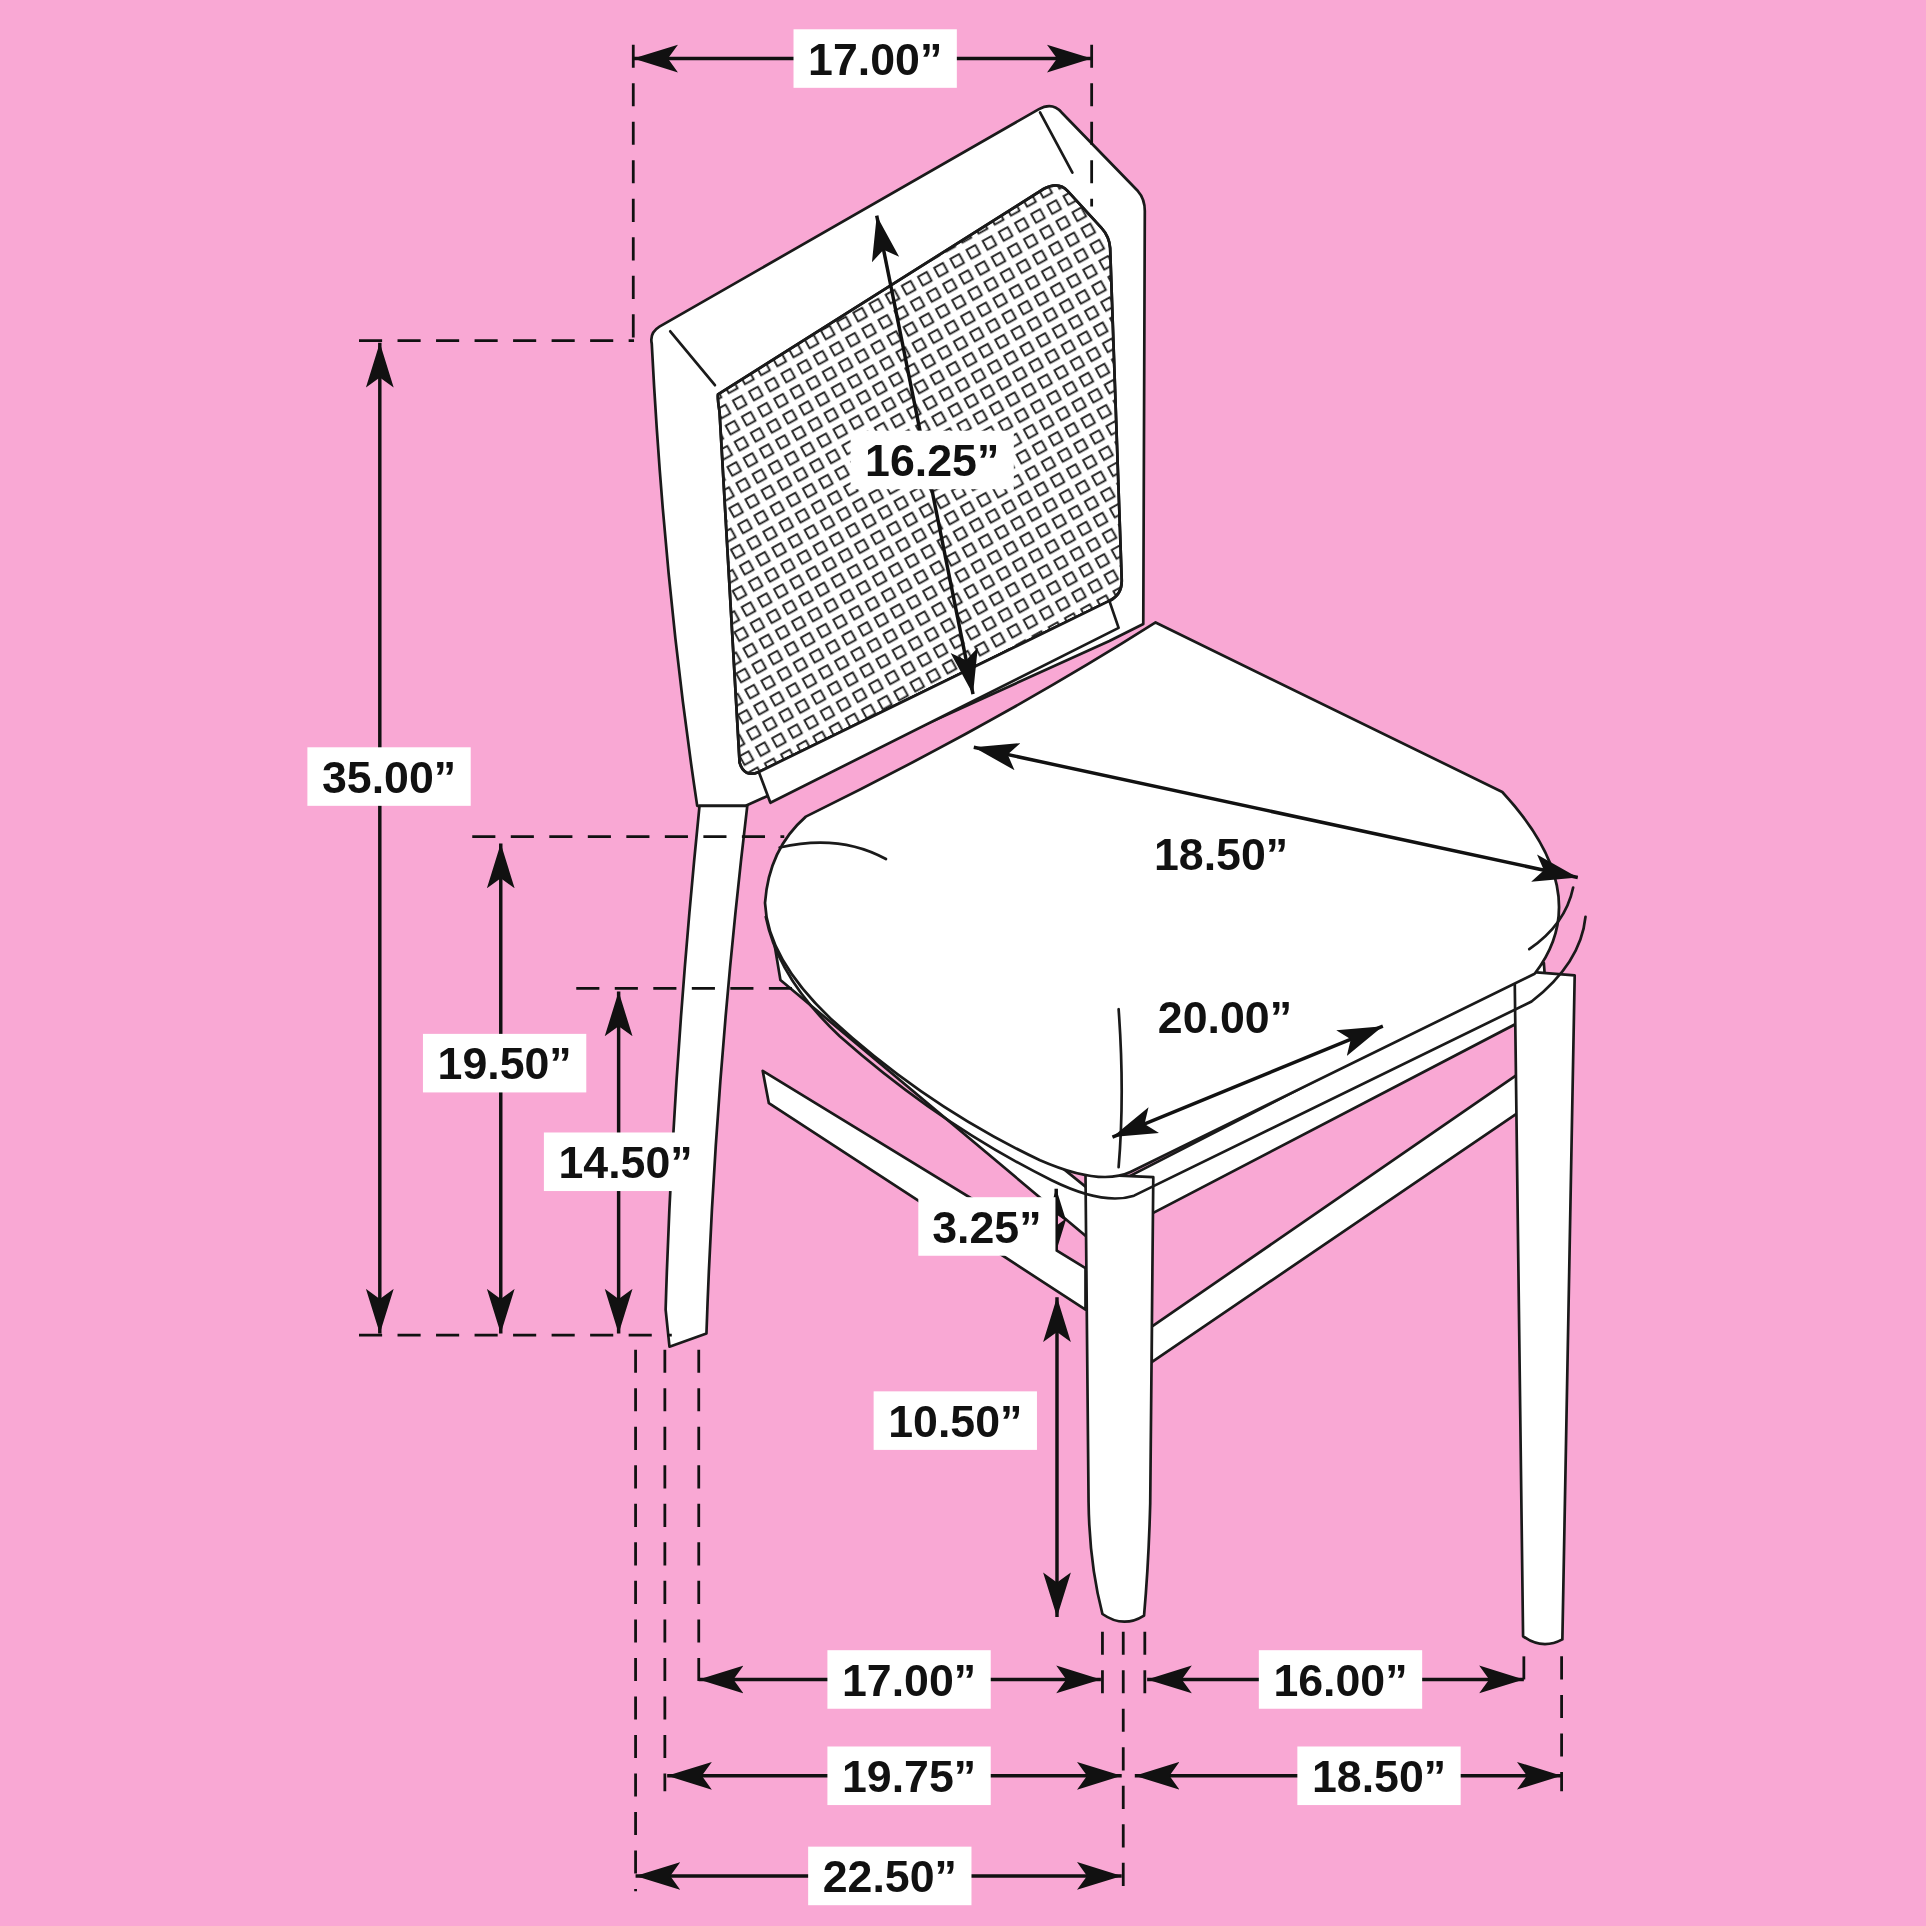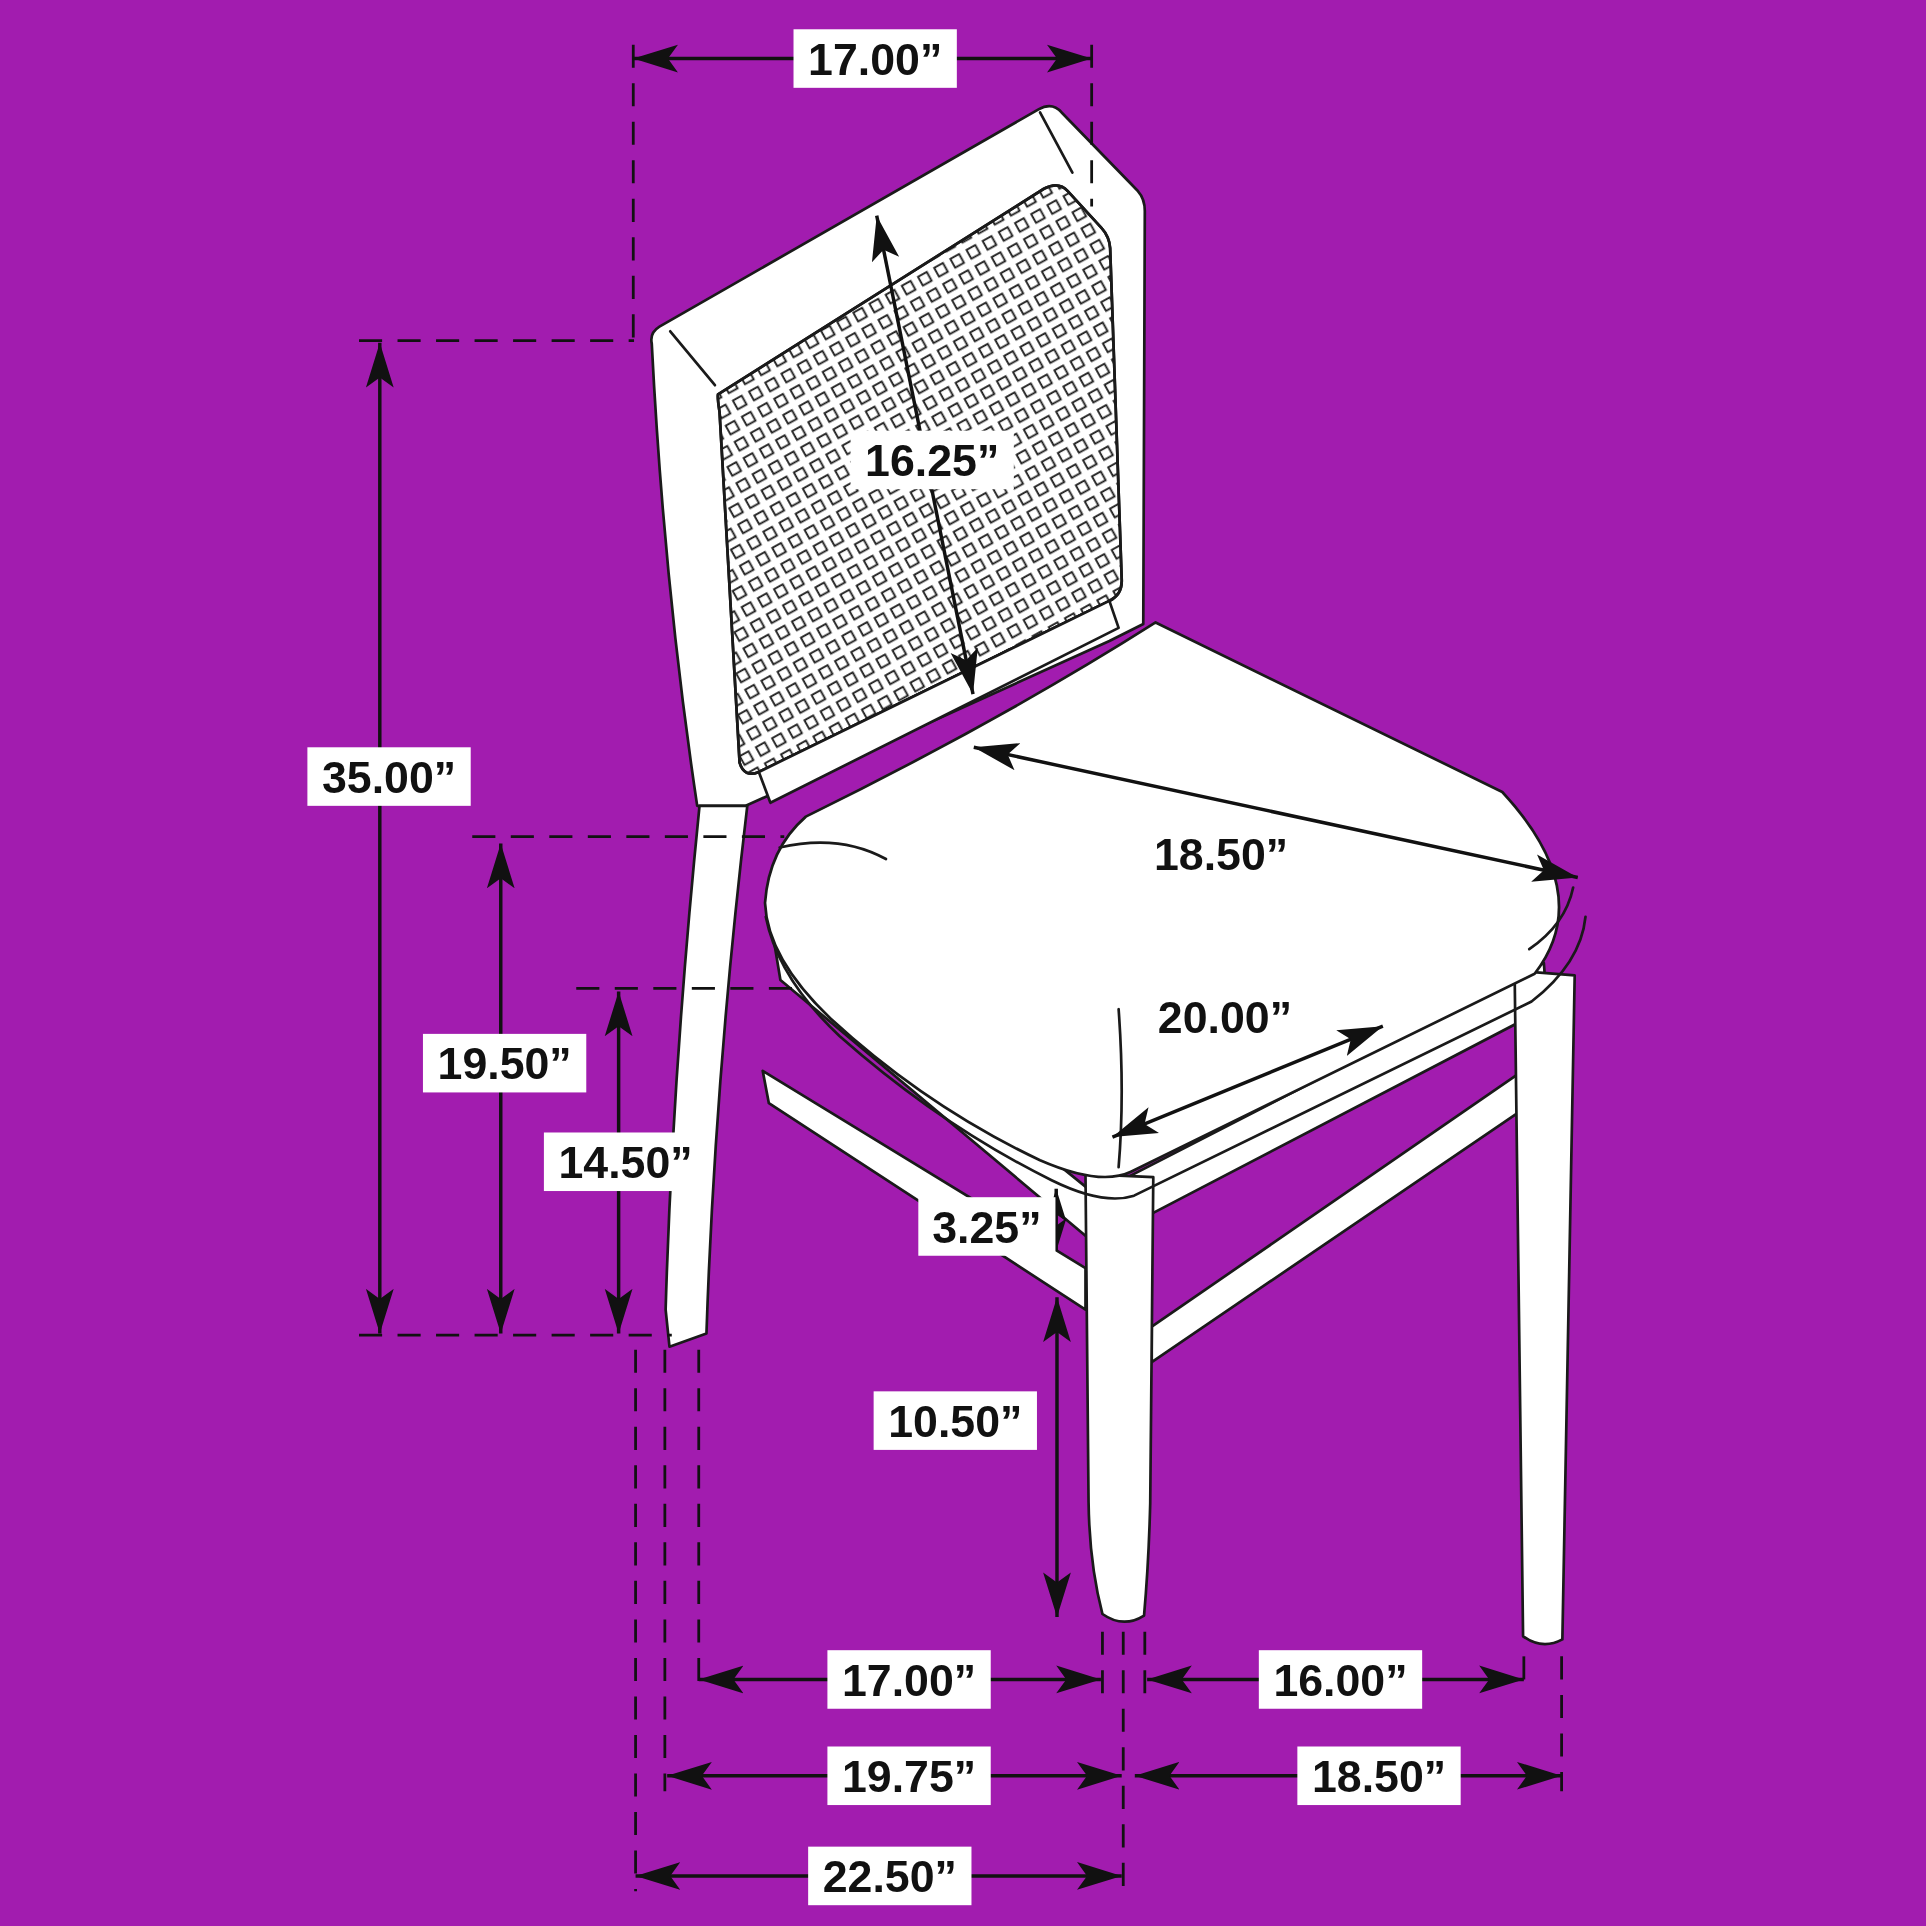--- a/index.html
+++ b/index.html
@@ -1,16 +1,16 @@
 <!DOCTYPE html>
 <html style="font-size:12.3px"><head>
 <meta charset="utf-8">
 <style>
   html,body{margin:0;padding:0;background:#ffffff;}
-  .page{width:1926px;height:1926px;position:relative;background:#a21caf;
+  .page{width:1926px;height:1926px;position:relative;background:#f9a8d4;
         font-family:"Liberation Sans",sans-serif;}
   svg{display:block;}
   .chair-line{fill:none;stroke:#1a1a1a;stroke-width:3.5;stroke-linejoin:round;stroke-linecap:round;}
   .chair-fill{fill:#ffffff;stroke:#1a1a1a;stroke-width:3.5;stroke-linejoin:round;}
   .dim-line{stroke:#111111;stroke-width:4.5;fill:none;}
   .ext-line{stroke:#111111;stroke-width:3.6;fill:none;stroke-dasharray:30 20;}
   .dim-label-bg{fill:#ffffff;}
   .dim-label{fill:#111111;font-size:58px;font-weight:700;text-anchor:middle;
              font-family:"Liberation Sans",sans-serif;}
 </style>

